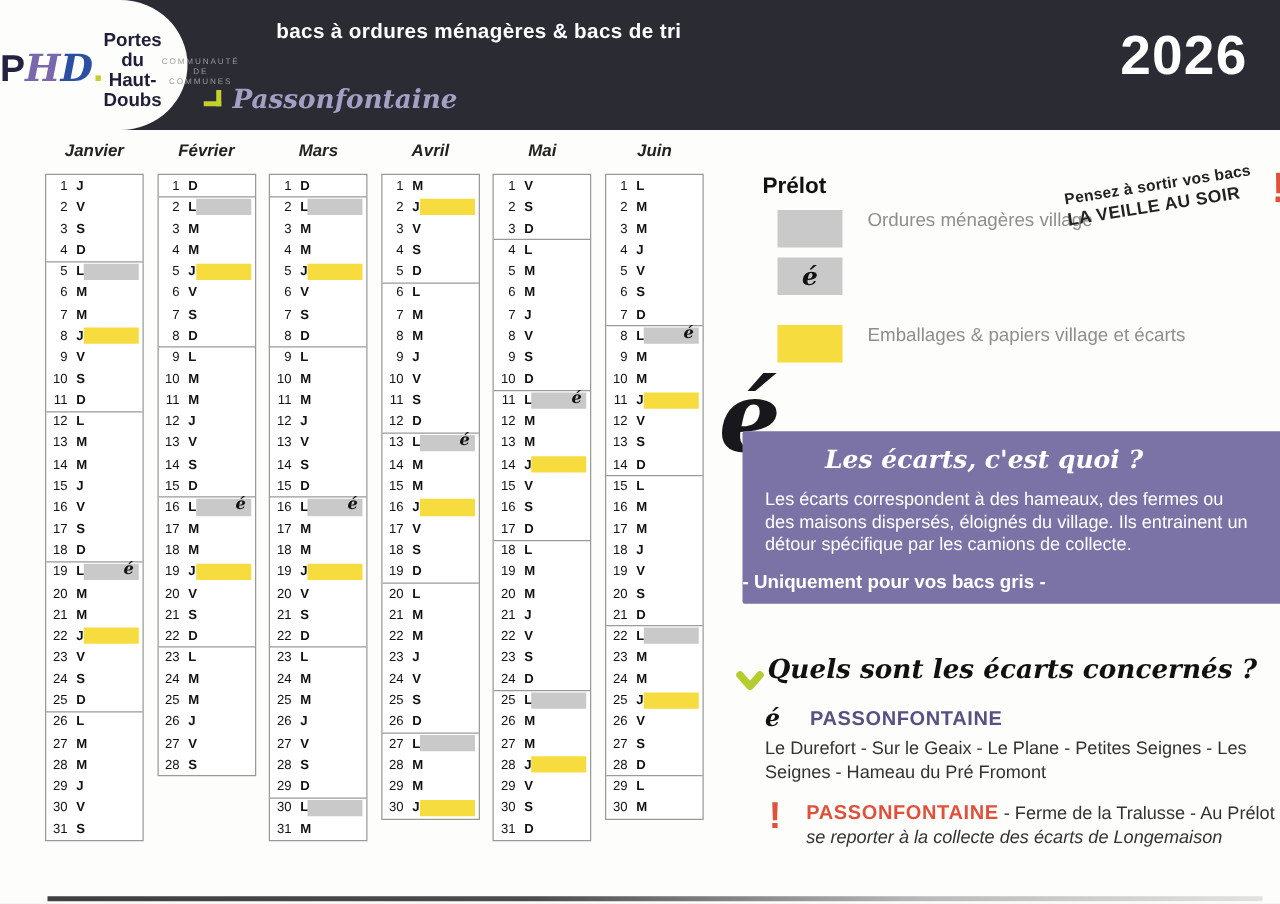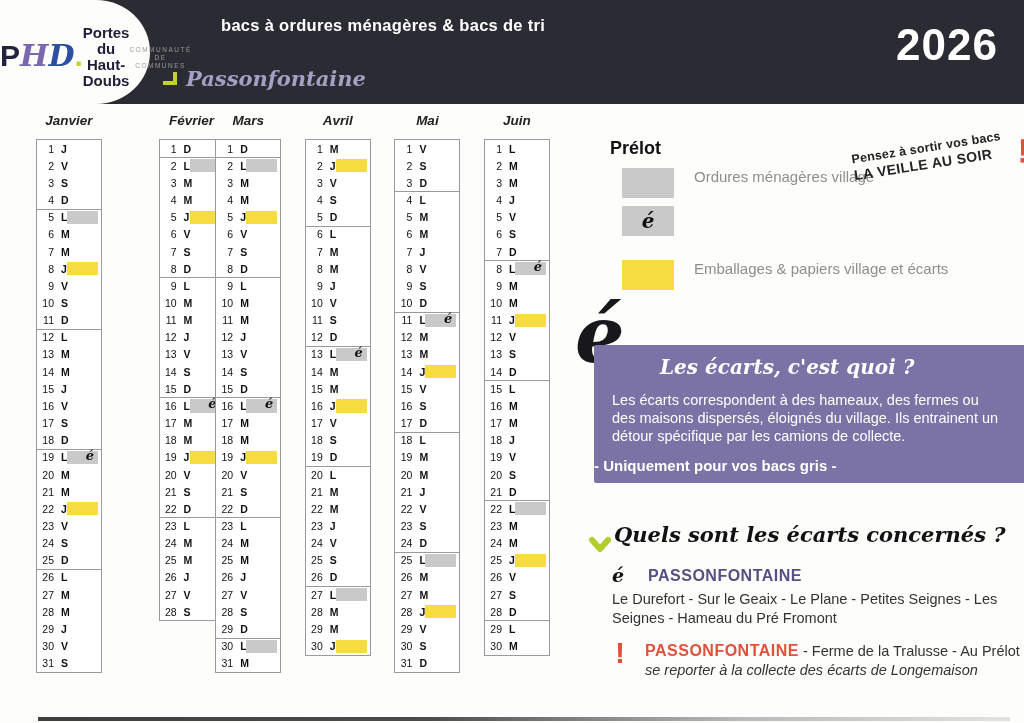--- a/index.html
+++ b/index.html
@@ -25,21 +25,21 @@
   .logo-sub{font-size:6.5px;letter-spacing:1.5px;color:#9a9a9a;text-align:center;line-height:8px;margin-top:4px;}
   .hdr-titles{position:absolute;left:185px;top:13px;}
   .hdr-t1{font-size:16px;color:#f1f1f1;letter-spacing:.3px;}
   .hdr-t2{font-size:16.5px;font-weight:bold;color:#fff;letter-spacing:.3px;margin-top:3px;margin-left:36px;}
   .commune-row{position:absolute;left:163px;top:66px;display:flex;align-items:flex-start;}
   .corner-glyph{width:10px;height:9px;border-right:4px solid var(--lime);border-bottom:4px solid var(--lime);margin-top:6px;margin-right:9px;}
   .commune{font-family:"DejaVu Serif",serif;font-style:italic;font-weight:bold;font-size:21px;color:var(--lavender);}
   .year{position:absolute;right:26px;top:20px;font-size:44px;font-weight:bold;color:#fff;letter-spacing:1px;}
 
   
-  .mcol{position:absolute;top:113px;width:66px;}
+  .mcol{position:absolute;top:113px;width:79px;}
   .mname{height:26px;text-align:center;font-weight:bold;font-style:italic;font-size:13.5px;color:#222;}
   .mbox{border:1px solid var(--line);background:#fff;}
   .drow{position:relative;height:17.16px;display:flex;align-items:center;}
   .drow.wk::before{content:"";position:absolute;left:0;right:0;top:0;height:1px;background:var(--line);}
   .dn{display:inline-block;width:17px;text-align:right;font-size:10.5px;color:#111;}
   .dl{margin-left:7px;font-size:10.5px;font-weight:bold;color:#111;}
   .bar{position:absolute;left:30px;right:3px;top:2px;bottom:2px;}
   .bar.g{background:var(--grey-bar);}
   .bar.y{background:var(--yellow-bar);}
   .em{position:absolute;right:4px;top:-3px;font-family:"DejaVu Serif",serif;font-style:italic;font-weight:bold;font-size:13px;color:#111;}
@@ -236,21 +236,21 @@
           <div class="drow">
             <span class="dn">30</span>
             <span class="dl">V</span>
           </div>
           <div class="drow">
             <span class="dn">31</span>
             <span class="dl">S</span>
           </div>
         </div>
       </div>
-      <div class="mcol" style="left: 125.6px; margin-left: 33px;">
+      <div class="mcol" style="left: 125.6px;">
         <div class="mname">Février</div>
         <div class="mbox">
           <div class="drow">
             <span class="dn">1</span>
             <span class="dl">D</span>
           </div>
           <div class="drow wk">
             <span class="dn">2</span>
             <span class="dl">L</span>
             <span class="bar g"></span>

